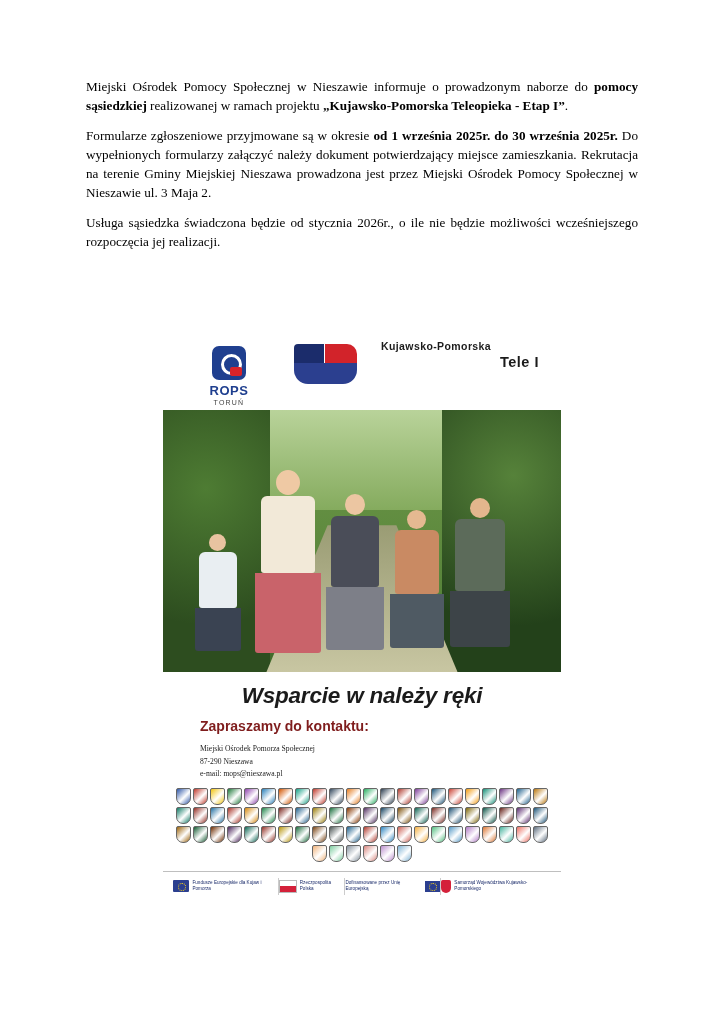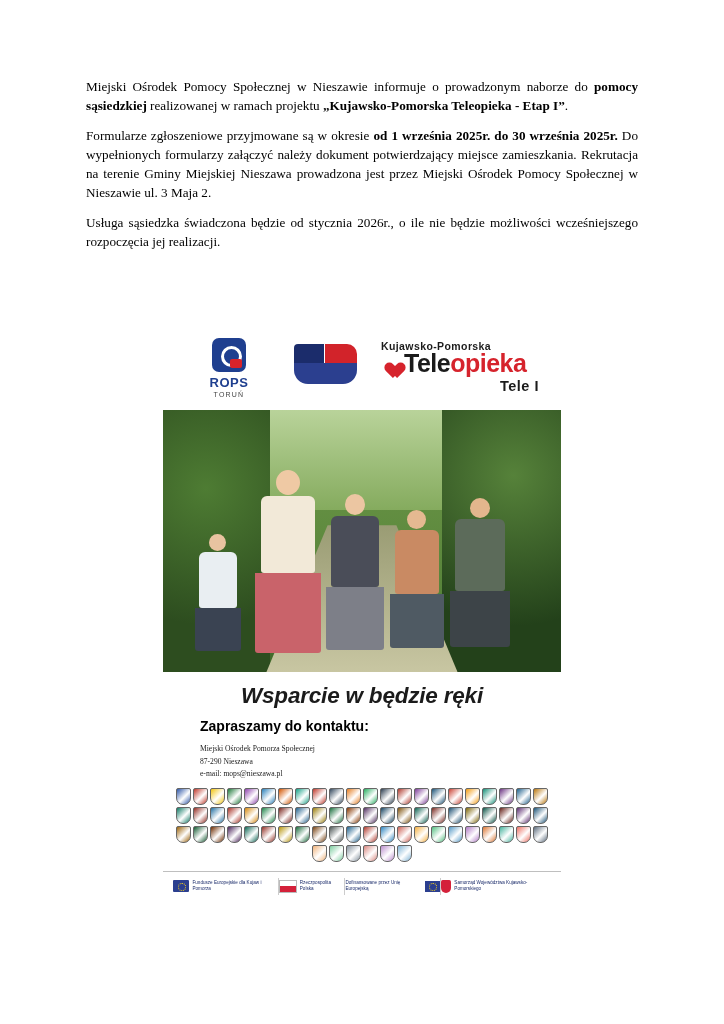--- a/index.html
+++ b/index.html
@@ -48,21 +48,21 @@
     height: 578px;
     background: #ffffff;
   }
   .poster-logos {
     position: relative;
     height: 72px;
   }
   .logo-rops {
     position: absolute;
     left: 28px;
-    top: 0;
+    top: 8px;
     width: 76px;
     text-align: center;
   }
   .rops-mark {
     width: 34px; height: 34px;
     margin: 0 auto;
     border-radius: 7px;
     background: #1f3f8f;
     position: relative;
   }
@@ -248,21 +248,21 @@
     font-size: 22.5px;
     color: #1b1b1b;
     text-align: center;
     margin-top: 11px;
     letter-spacing: -0.2px;
   }
   .poster-invite {
     font-family: "Liberation Sans", sans-serif;
     font-weight: bold;
     font-size: 14px;
-    color: #000000;
+    color: #7f1d1d;
     margin: 9px 0 0 37px;
   }
   .poster-contact {
     margin: 9px 0 0 37px;
     font-family: "Liberation Serif", serif;
     font-size: 7.6px;
     line-height: 1.65;
     color: #222;
   }
 
@@ -374,26 +374,20 @@
       <div class="logo-fundusz">
         <div class="fund-shape">
           <div class="sq1"></div>
             <div class="sq2"></div>
             <div class="sq3"></div>
         </div>
       </div>
 
       <div class="logo-tele">
         <div class="tele-top">Kujawsko-Pomorska</div>
-        <div class="tele-main">
-          <div class="heart"></div>
-          <div class="tele-word">
-            <span>Tele</span><span class="red">opieka</span>
-          </div>
-        </div>
         <div class="tele-etap">Tele I</div>
       </div>
 
     </div>
 
     <div class="photo">
       <div class="sky"></div>
       <div class="lawn"></div>
       <div class="hedge-l"></div>
       <div class="hedge-r"></div>
@@ -420,21 +414,21 @@
             <div class="legs"></div>
         </div>
         <div class="person p5">
           <div class="head"></div>
             <div class="body"></div>
             <div class="legs"></div>
         </div>
       </div>
     </div>
 
-    <div class="poster-slogan">Wsparcie w będzie ręki</div>
+    <div class="poster-slogan">Wsparcie w należy ręki</div>
     <div class="poster-invite">Zapraszamy do kontaktu:</div>
 
     <div class="poster-contact">
       <div>Miejski Ośrodek Pomorza Społecznej</div>
       <div>87-290 Nieszawa</div>
       <div>e-mail: mops@nieszawa.pl</div>
     </div>
 
     <div class="crests" id="crest-strip">
         <div class="crest" style="background: linear-gradient(135deg, rgb(47, 87, 168) 0%, rgb(255, 255, 255) 55%, rgb(47, 87, 168) 100%);"></div>

